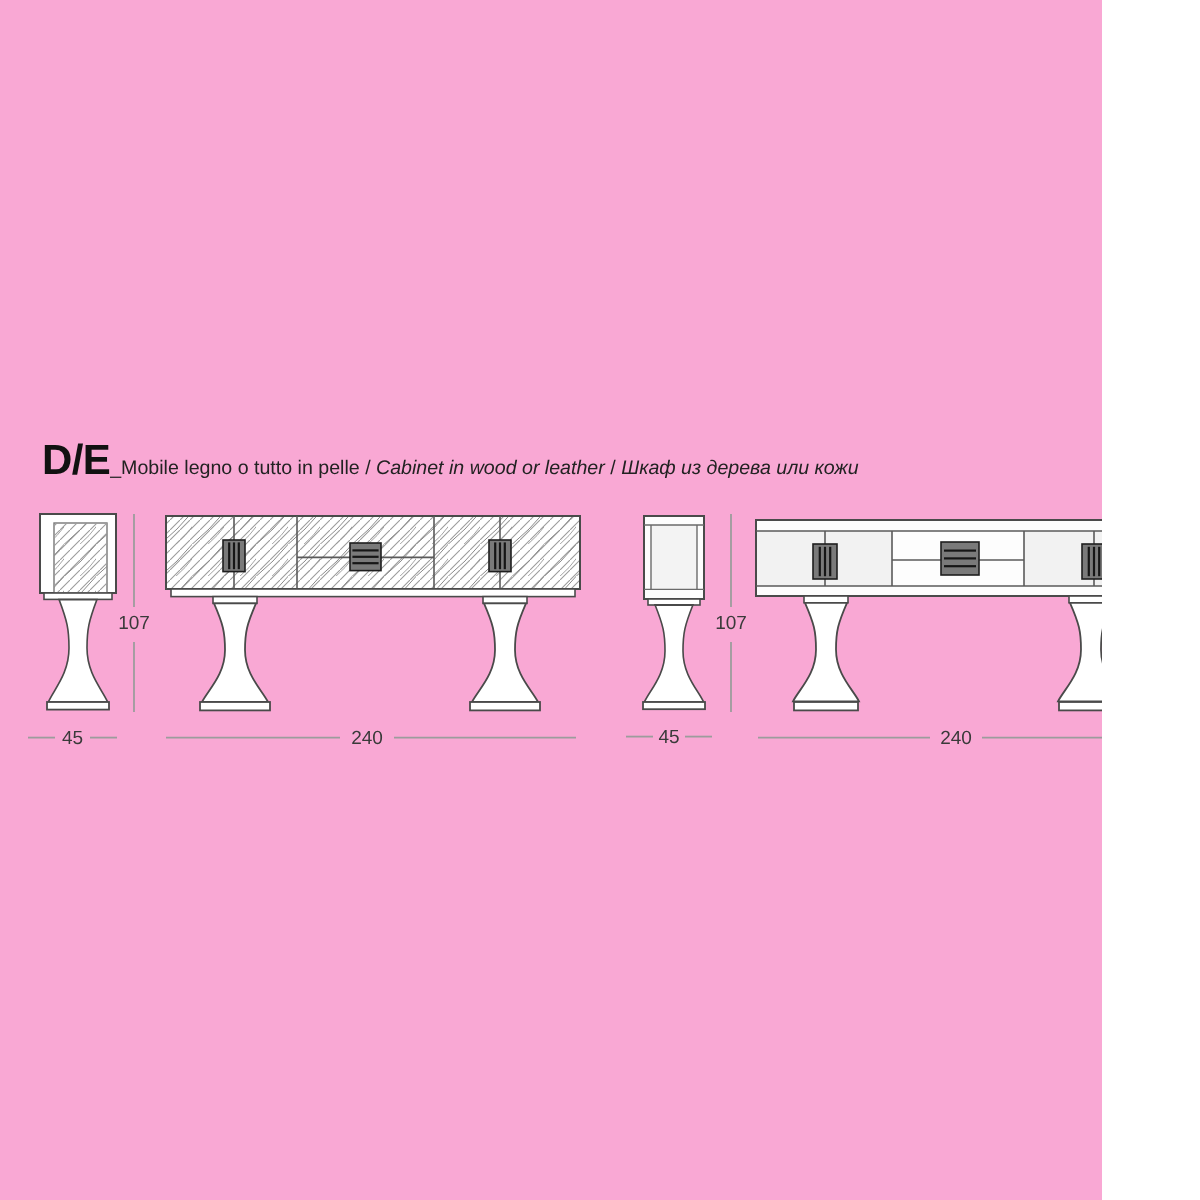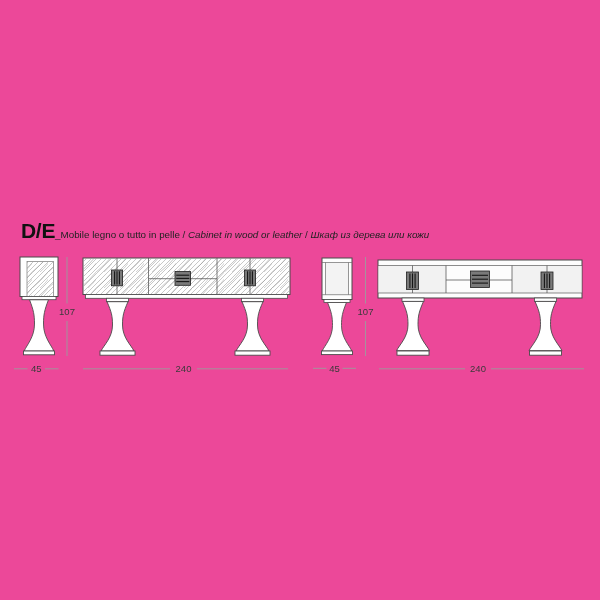--- a/index.html
+++ b/index.html
@@ -1,17 +1,17 @@
 <!DOCTYPE html>
 <html><head>
 <meta charset="utf-8">
 <style>
   html,body{margin:0;padding:0;background:#fff;}
   #page{
-    position:relative;width:600px;height:600px;background:#ec4899;
+    position:relative;width:551px;height:600px;background:#f9a8d4;
     font-family:"Liberation Sans",sans-serif;overflow:hidden;
   }
   .title{
     position:absolute;left:21px;top:219px;white-space:pre;color:#1b1b1b;
   }
   .title .code{
     font-size:21px;font-weight:bold;letter-spacing:-0.3px;color:#111;
   }
   .title .desc{font-size:9.8px;color:#222;}
   .title .it{font-style:italic;}

